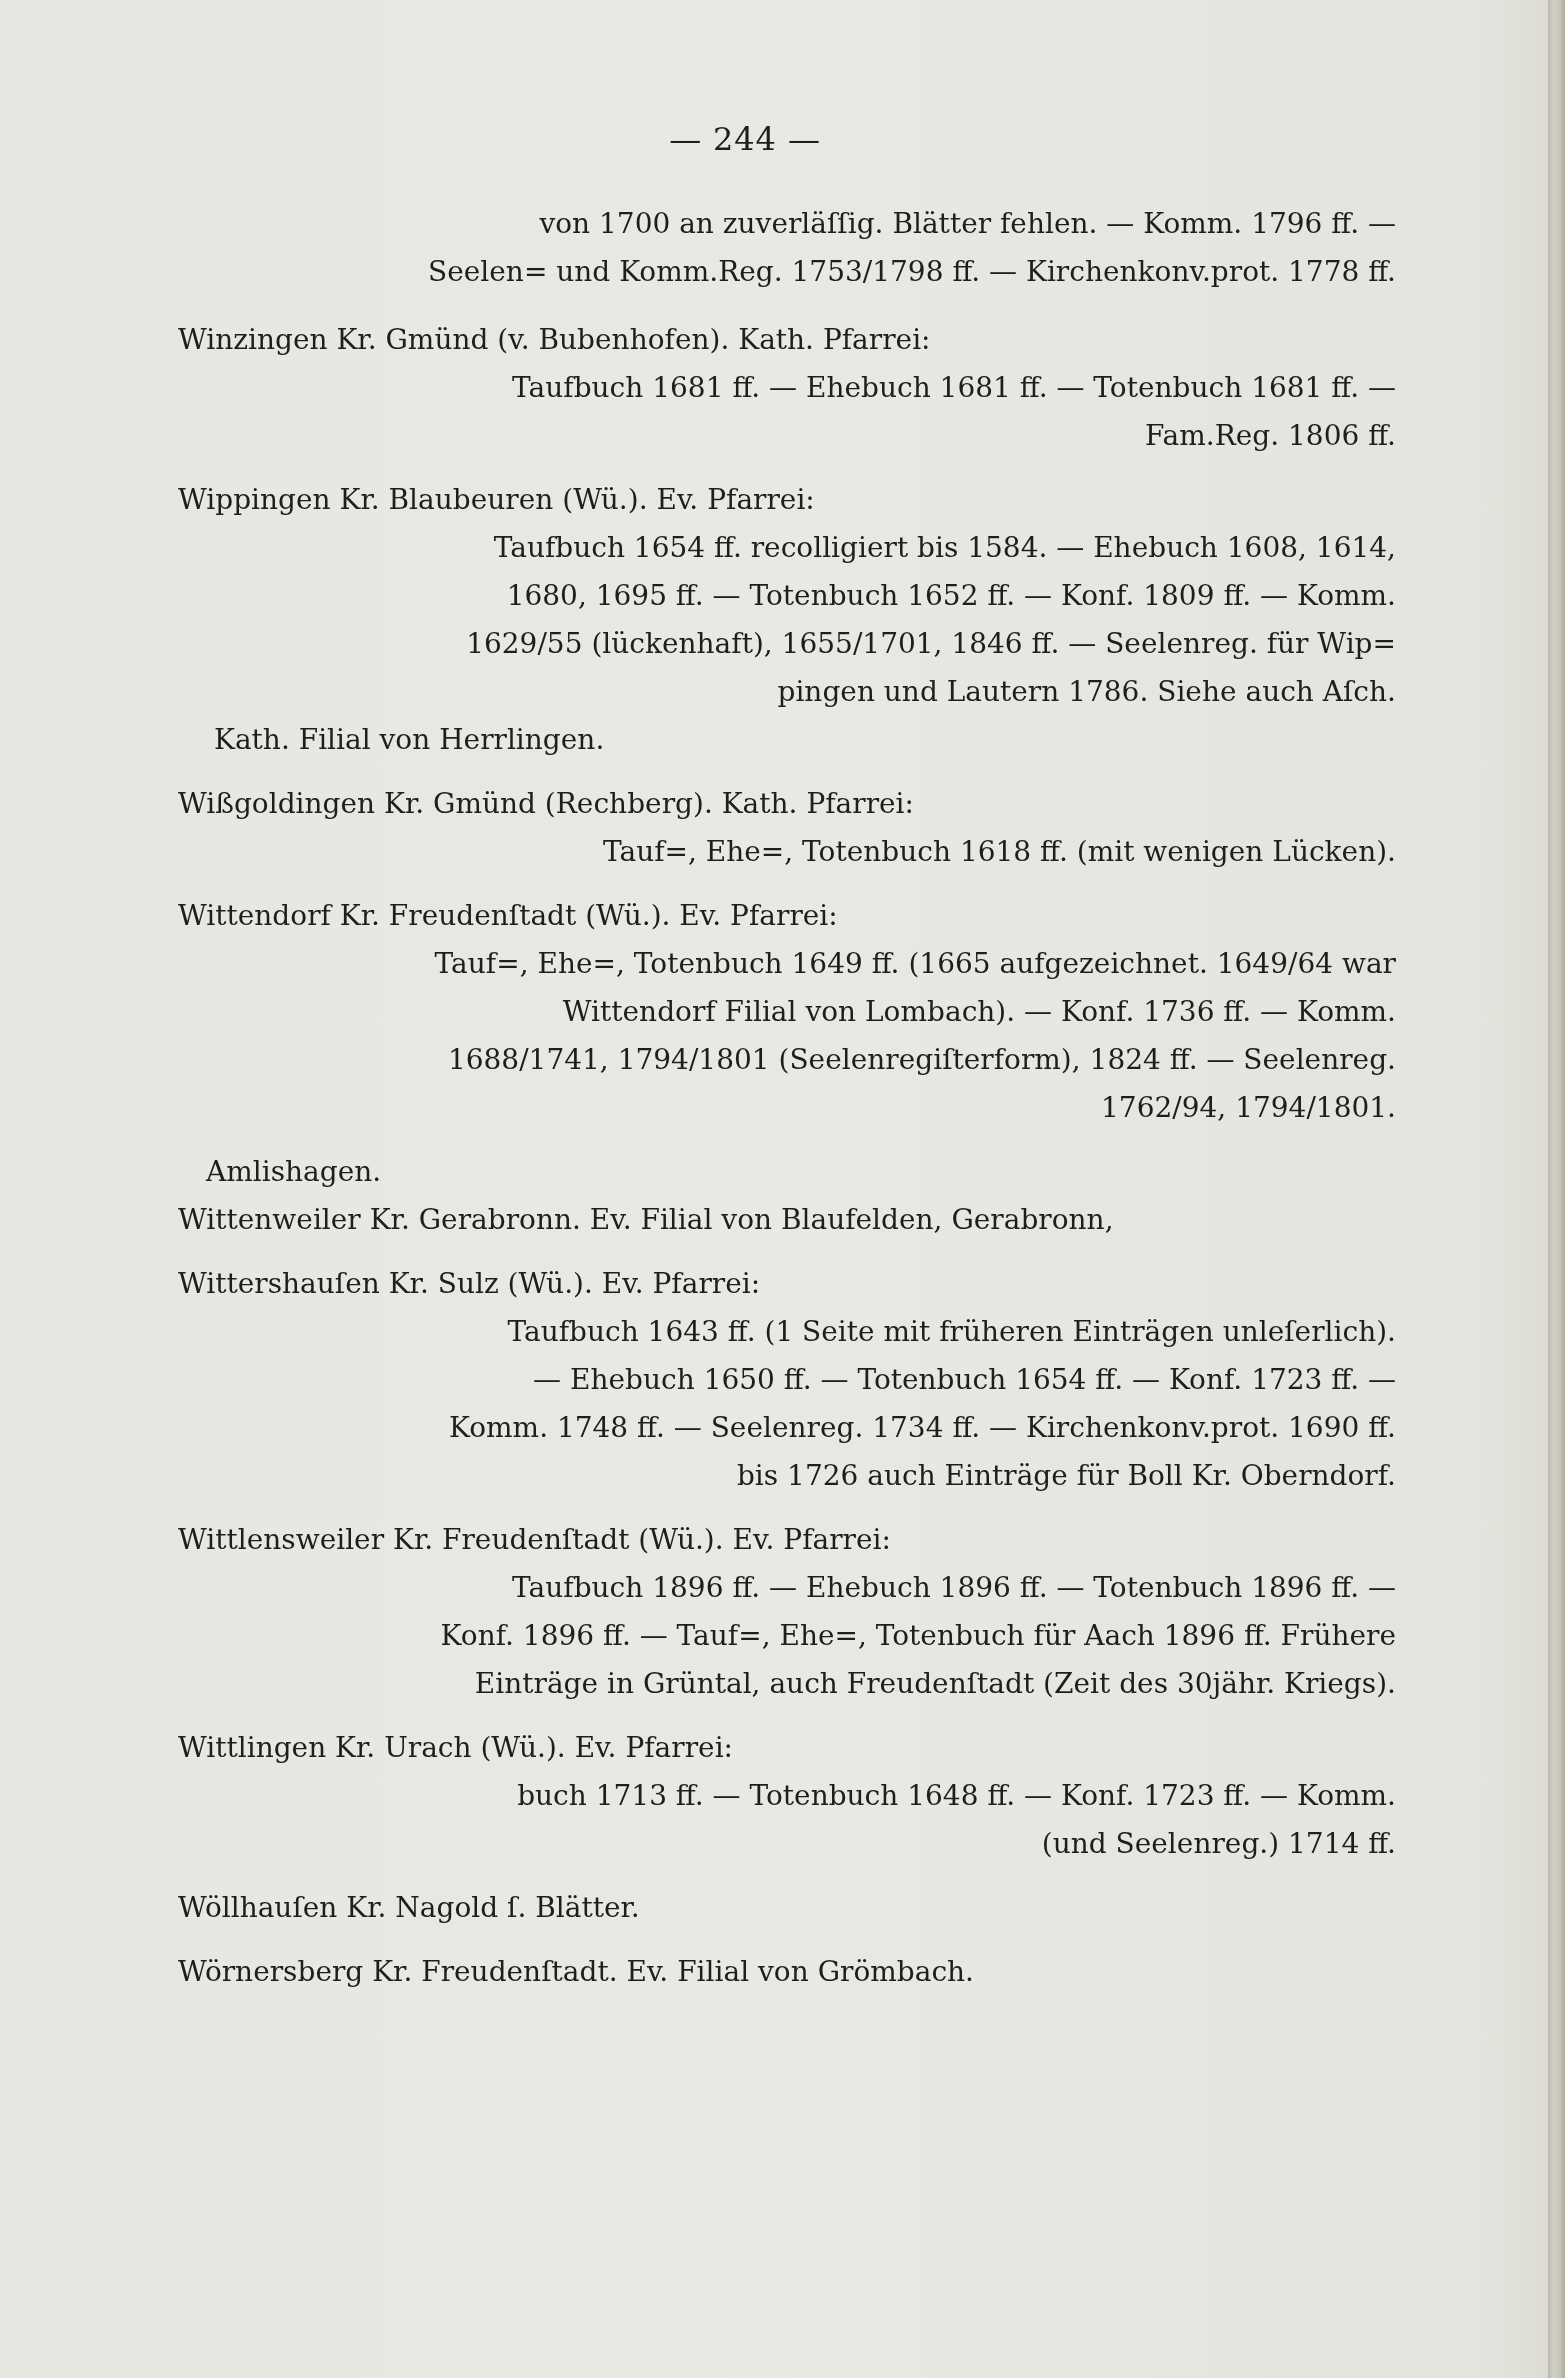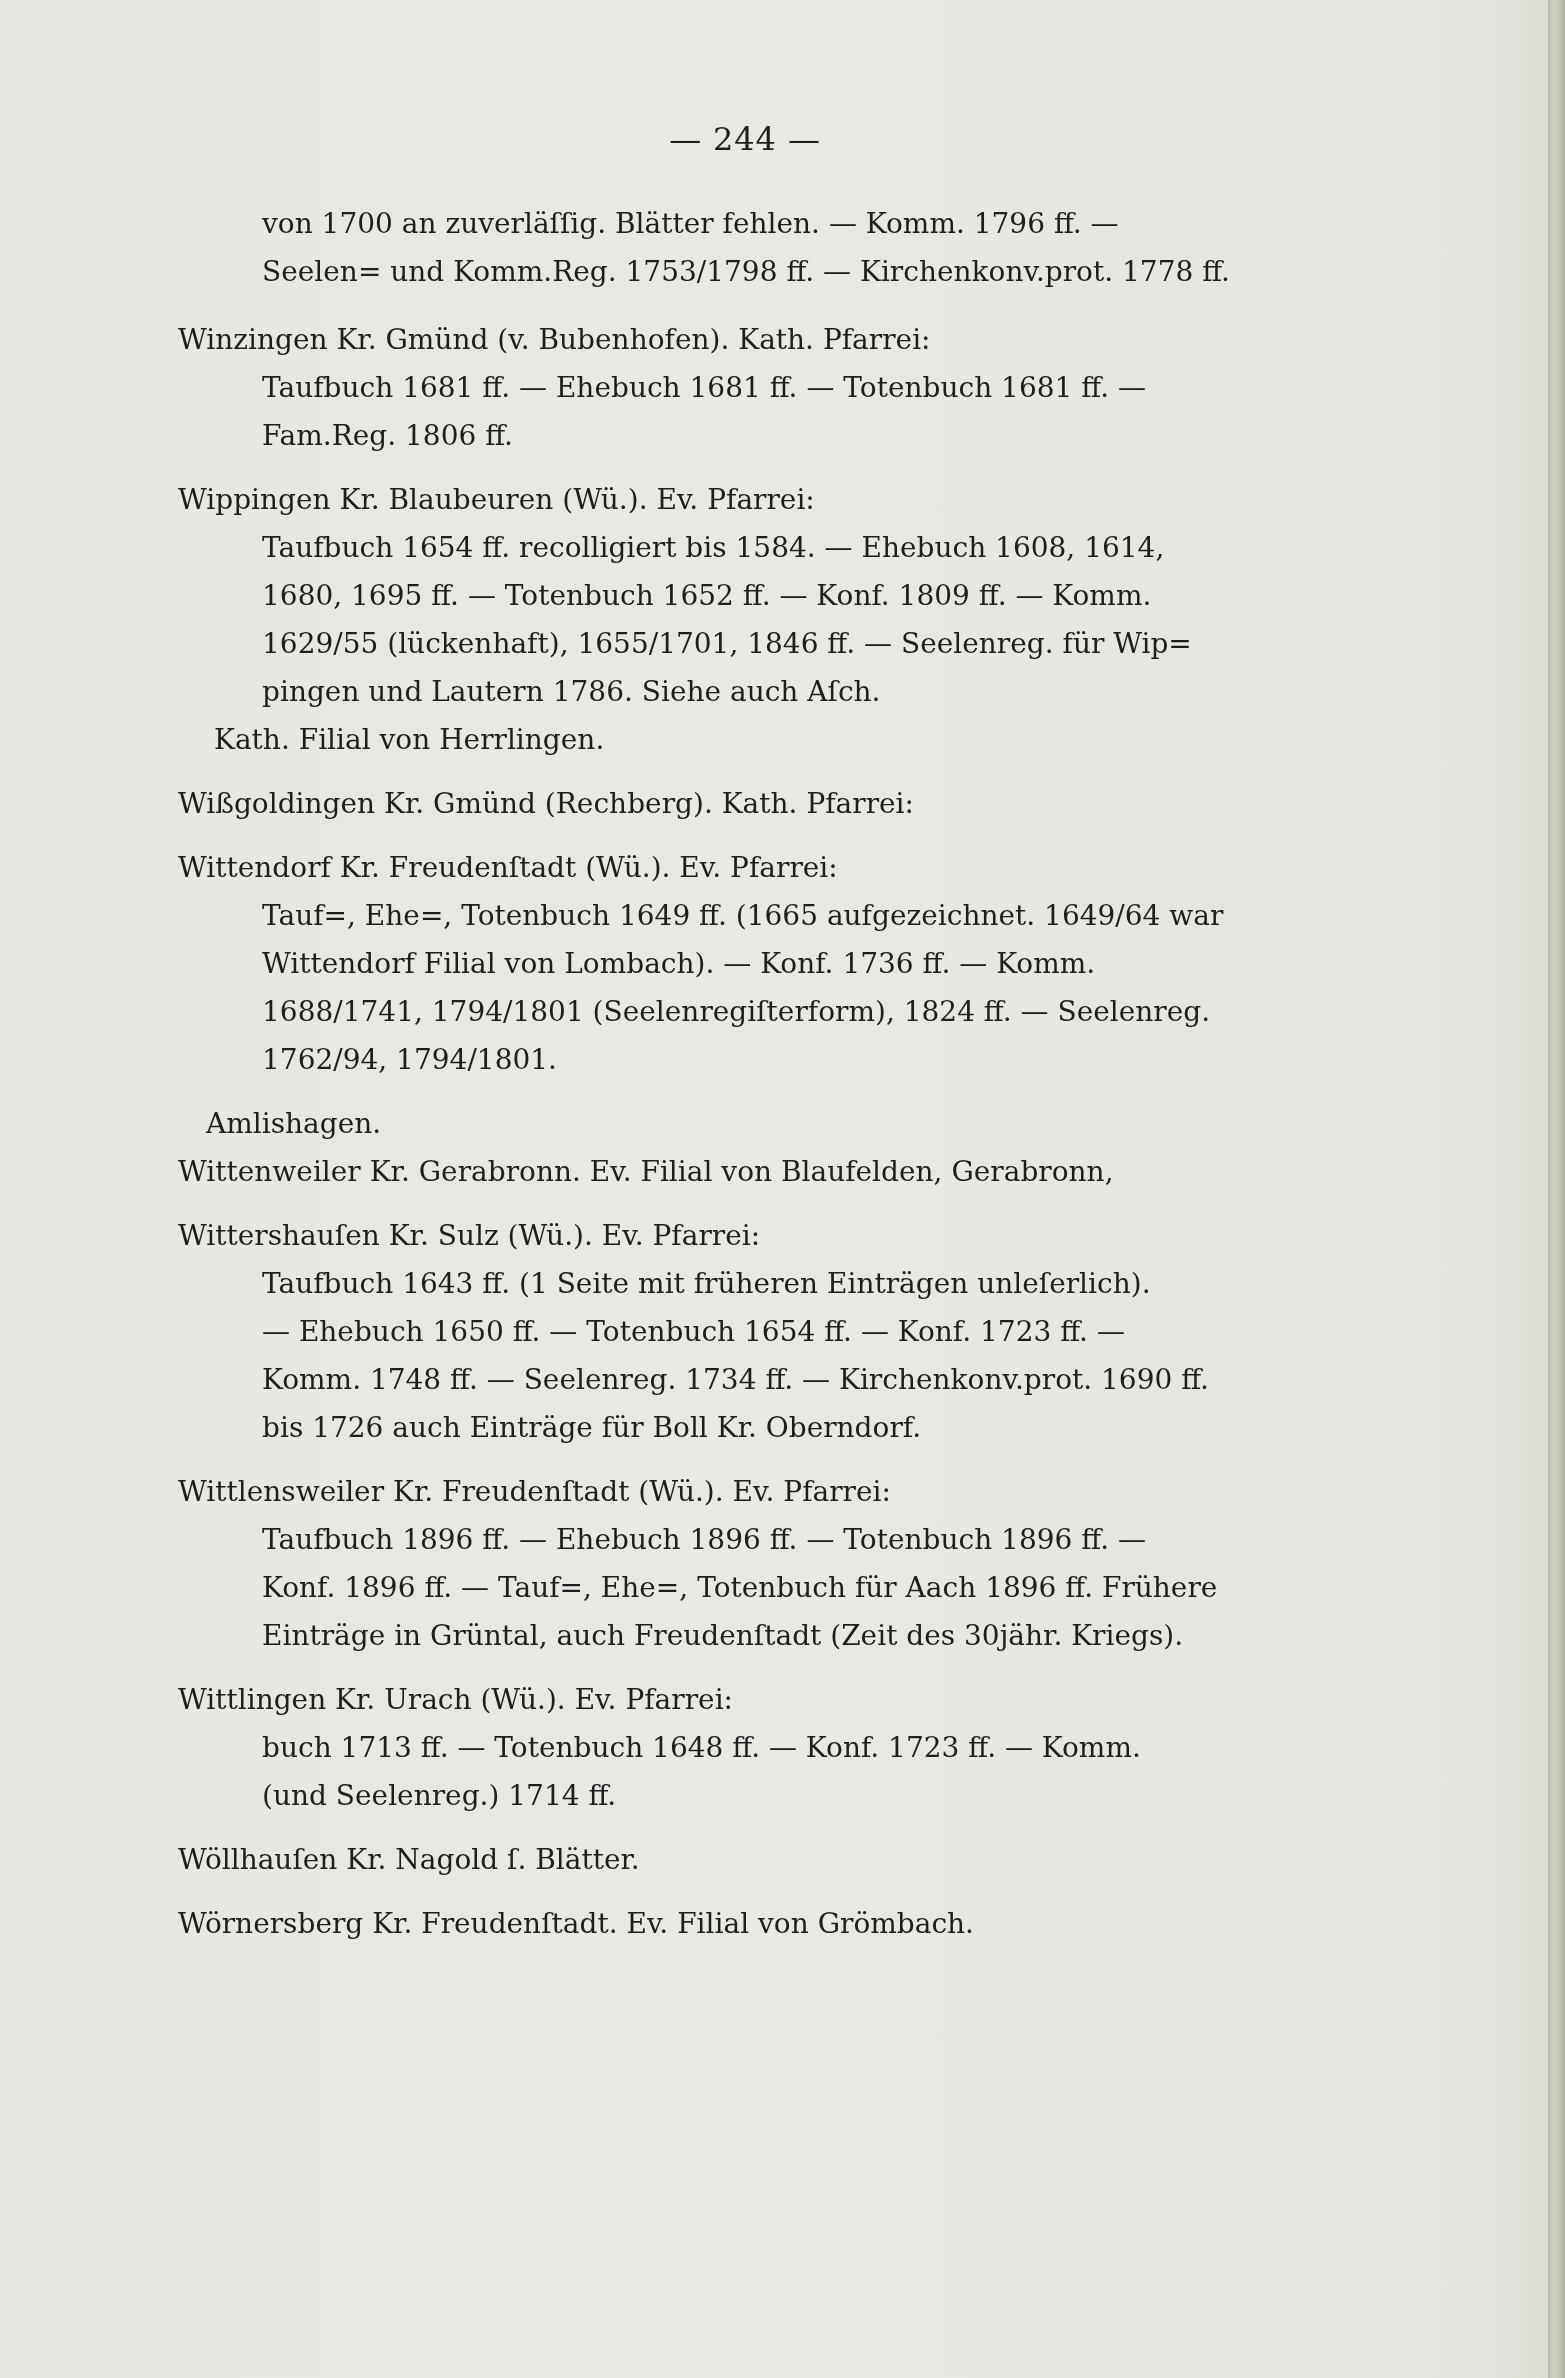--- a/index.html
+++ b/index.html
@@ -22,21 +22,21 @@
       position: absolute; top: 120px; left: 0; width: 1490px; text-align: center;
       font-size: 32px; letter-spacing: 0.9px;
     }
     .content {
       position: absolute; left: 178px; top: 200px; width: 1218px;
       font-size: 28px; line-height: 48px;
     }
     .entry { margin-bottom: 16px; }
     .entry.cont { margin-bottom: 19.7px; }
     .line { white-space: nowrap; }
-    .indent { padding-left: 84px; }
+    .indent { padding-left: 84px; text-align: right; }
     .indent-small { padding-left: 28px; }
     .head { font-weight: normal; }
     .sub { padding-left: 36px; }
   </style>
 </head>
 <body>
 
 <div class="page"></div>
 <div class="edge"></div>
 
@@ -59,20 +59,21 @@
     <div class="line"><span class="head">Wippingen</span><span> Kr. Blaubeuren (Wü.). Ev. Pfarrei:</span></div>
     <div class="line indent">Taufbuch 1654 ff. recolligiert bis 1584. — Ehebuch 1608, 1614,</div>
     <div class="line indent">1680, 1695 ff. — Totenbuch 1652 ff. — Konf. 1809 ff. — Komm.</div>
     <div class="line indent">1629/55 (lückenhaft), 1655/1701, 1846 ff. — Seelenreg. für Wip=</div>
     <div class="line indent">pingen und Lautern 1786. Siehe auch Aſch.</div>
     <div class="line sub">Kath. Filial von Herrlingen.</div>
   </div>
 
   <div class="entry">
     <div class="line"><span class="head">Wißgoldingen</span><span> Kr. Gmünd (Rechberg). Kath. Pfarrei:</span></div>
+    <div class="line indent">Tauf=, Ehe=, Totenbuch 1618 ff. (mit wenigen Lücken).</div>
   </div>
 
   <div class="entry">
     <div class="line"><span class="head">Wittendorf</span><span> Kr. Freudenſtadt (Wü.). Ev. Pfarrei:</span></div>
     <div class="line indent">Tauf=, Ehe=, Totenbuch 1649 ff. (1665 aufgezeichnet. 1649/64 war</div>
     <div class="line indent">Wittendorf Filial von Lombach). — Konf. 1736 ff. — Komm.</div>
     <div class="line indent">1688/1741, 1794/1801 (Seelenregiſterform), 1824 ff. — Seelenreg.</div>
     <div class="line indent">1762/94, 1794/1801.</div>
   </div>
 

